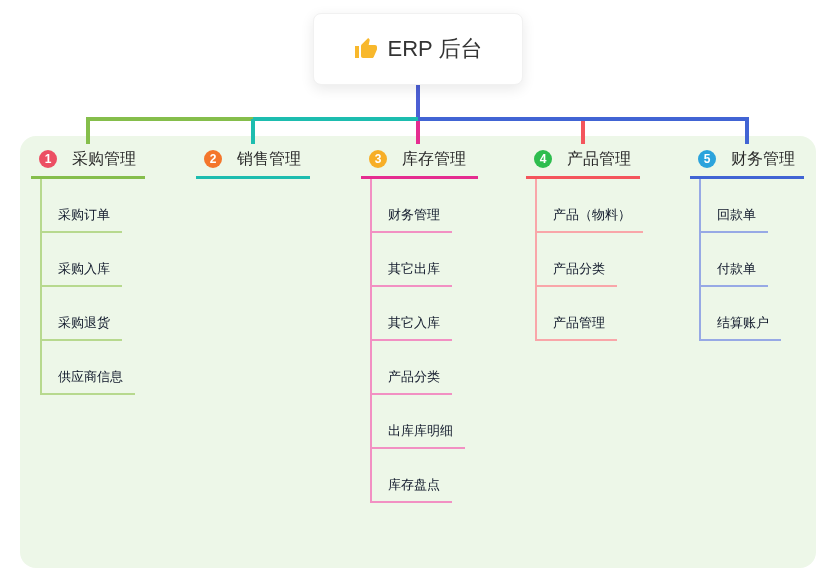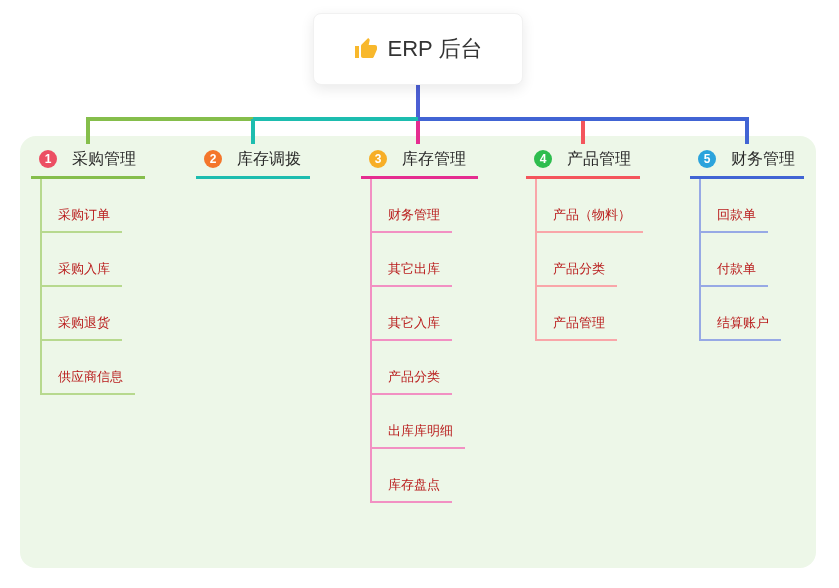--- a/index.html
+++ b/index.html
@@ -32,21 +32,21 @@
   .badge{
     flex:0 0 auto;width:18px;height:18px;border-radius:50%;
     color:#fff;font-size:12px;font-weight:bold;line-height:18px;text-align:center;
   }
   .bt{font-size:16px;font-weight:500;color:#2b2b2b;line-height:22px;margin-left:8px;}
   .children{margin-left:9px;border-left:2px solid var(--lc);}
   .child{height:54px;display:flex;align-items:flex-end;}
   .child span{
     display:inline-block;white-space:nowrap;
     padding:0 12px 7px 16px;border-bottom:2px solid var(--lc);
-    font-size:13px;color:#b91c1c;
+    font-size:13px;color:#0f172a;
   }
 </style>
 </head>
 <body>
 
 <div class="stage">
 
   <div class="map-bg" style="background: rgb(237, 247, 232);"></div>
 
   <div class="conn" style="left: 416px; top: 85px; width: 4px; height: 36px; background: rgb(76, 95, 212);"></div>
@@ -82,21 +82,21 @@
           <span>采购退货</span>
         </div>
         <div class="child">
           <span>供应商信息</span>
         </div>
       </div>
     </div>
   <div class="branch" style="left: 196px; width: 114px; --c: #1DBDAF; --lc: #82D6CD;">
       <div class="bh">
         <span class="badge" style="background: rgb(244, 118, 43);">2</span>
-        <span class="bt">库存调拨</span>
+        <span class="bt">销售管理</span>
       </div>
     </div>
   <div class="branch" style="left: 361px; width: 117px; --c: #E52D90; --lc: #F290C3;">
       <div class="bh">
         <span class="badge" style="background: rgb(247, 174, 39);">3</span>
         <span class="bt">库存管理</span>
       </div>
       <div class="children">
         <div class="child">
           <span>财务管理</span>

